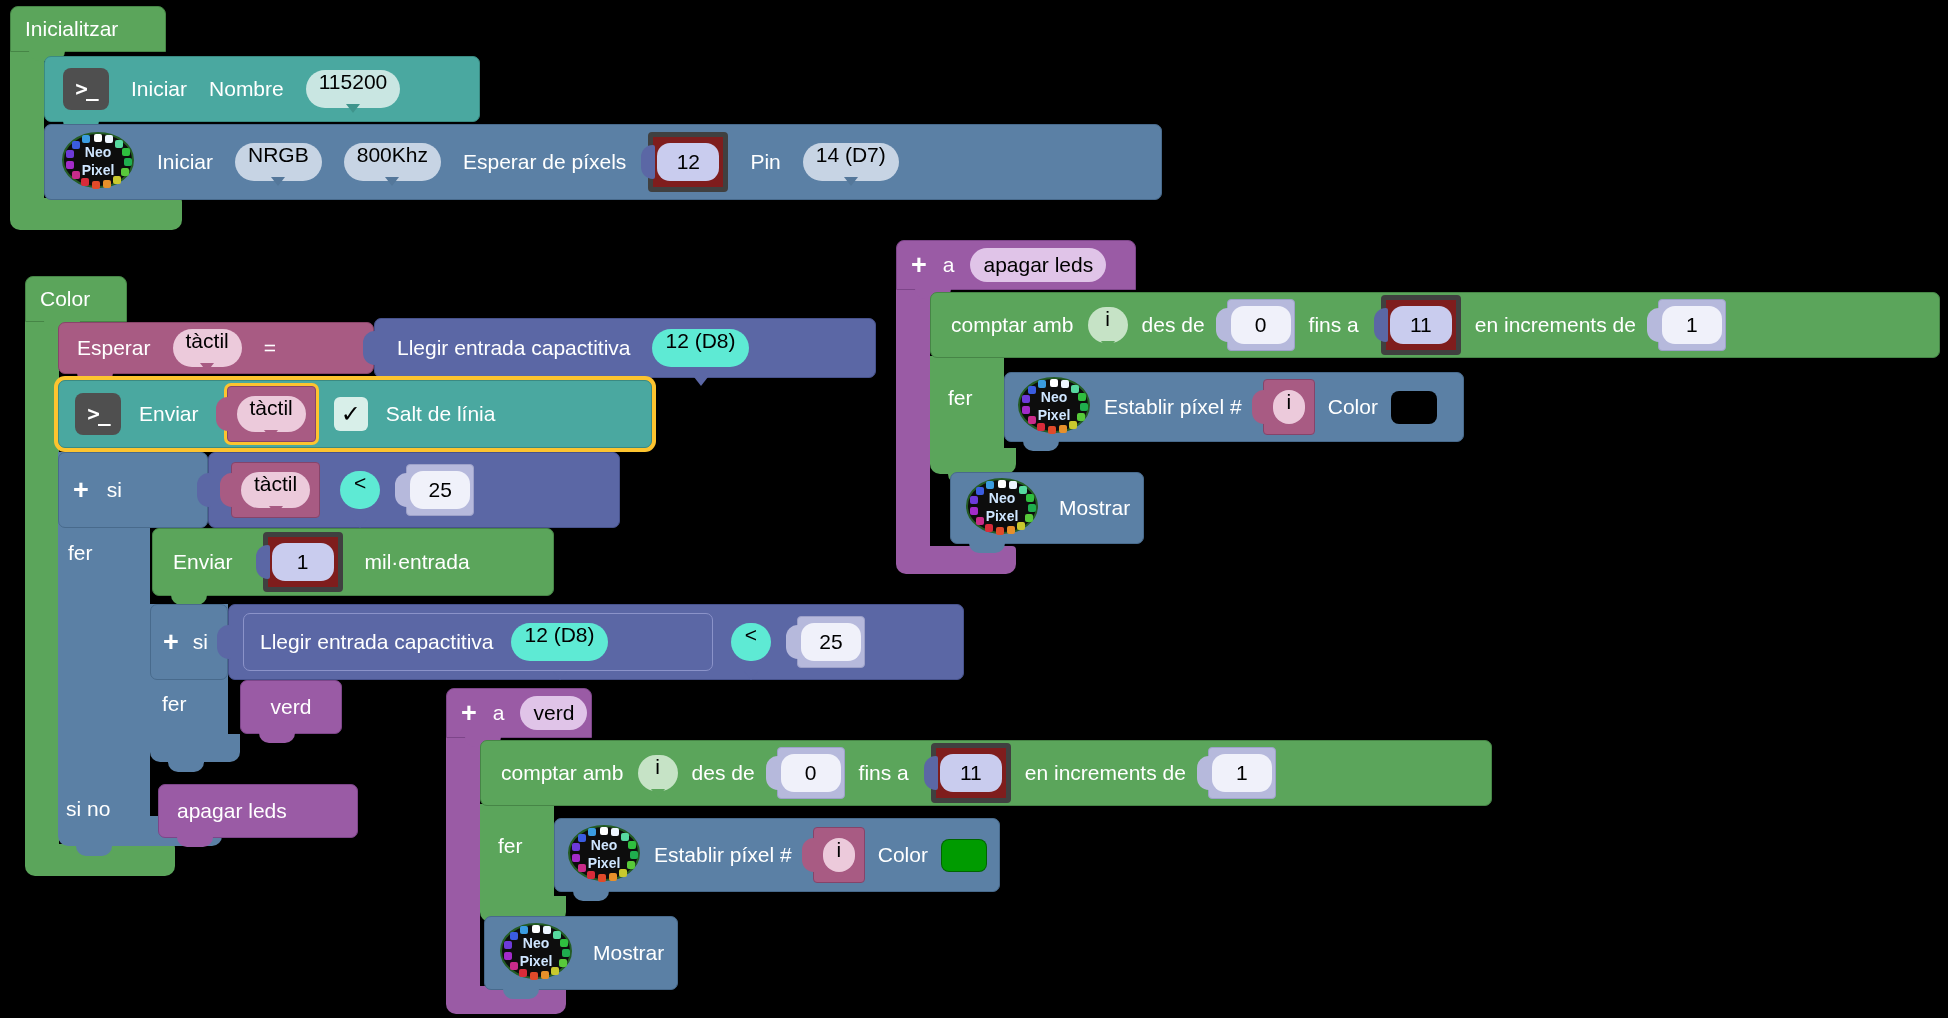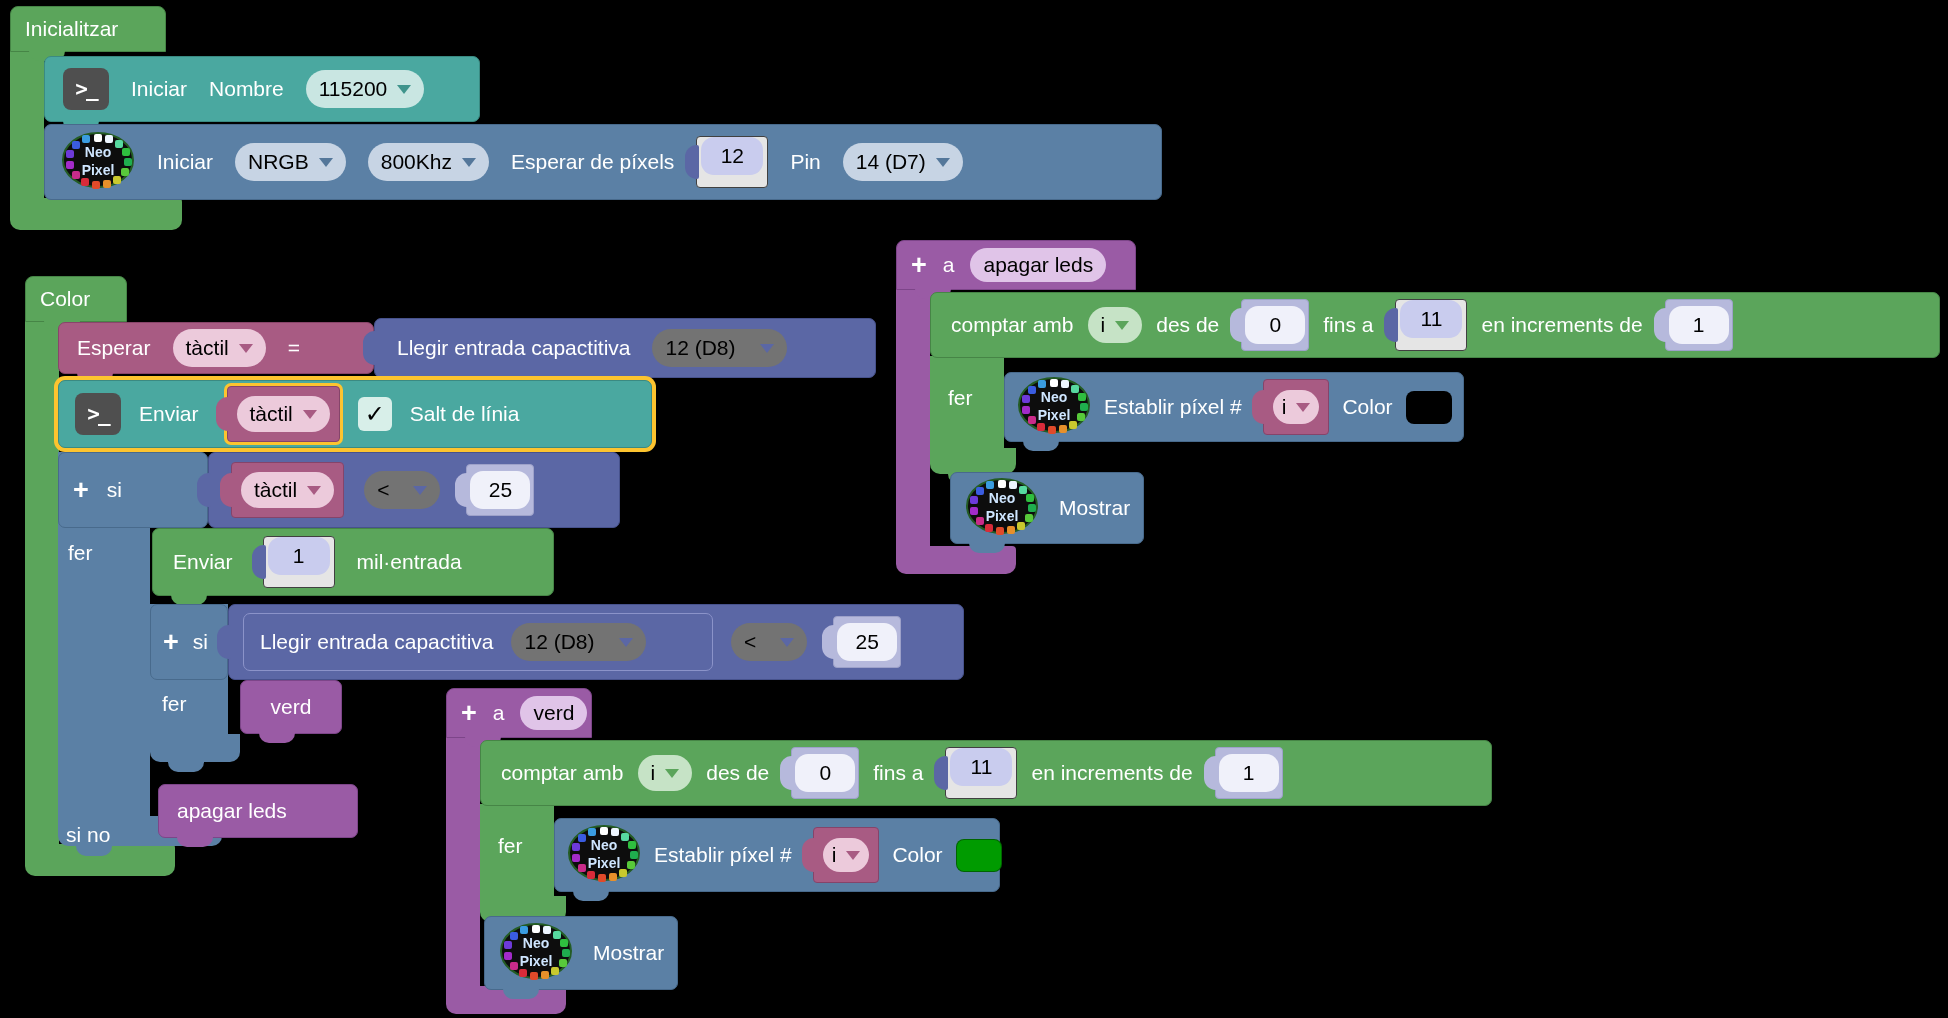--- a/index.html
+++ b/index.html
@@ -17,30 +17,30 @@
   .part{position:absolute;box-sizing:border-box;}
   .p-green{background:#5ba55b;} .p-blue{background:#5b80a5;} .p-purple{background:#9a5ba5;}
   .roundb{border-radius:0 0 10px 10px;}
   .roundt{border-radius:8px 8px 0 0;}
   .bump{position:absolute;left:18px;bottom:-10px;width:36px;height:13px;
         background:var(--c);border-radius:0 0 10px 10px;}
   .tab{position:absolute;left:-12px;top:50%;transform:translateY(-50%);
        width:14px;height:34px;background:var(--c);border-radius:17px 3px 3px 17px;}
   .lbl{white-space:nowrap;}
   .dd{display:inline-flex;align-items:center;gap:10px;height:38px;border-radius:19px;
-      padding:0 13px;color:#000;white-space:nowrap;}
+      padding:0 13px;color:#000;white-space:nowrap;flex-direction:column;}
   .dd-teal{background:#c9e6e2;} .dd-blue{background:#c7d4e4;}
-  .dd-indigo{background:#737373;gap:24px;} .dd-green{background:#c6e3c6;} .dd-pink{background:#eccadb;}
+  .dd-indigo{background:#5eead4;gap:24px;} .dd-green{background:#c6e3c6;} .dd-pink{background:#eccadb;}
   .tri{width:0;height:0;border-left:7px solid transparent;border-right:7px solid transparent;
        border-top:9px solid #666;}
   .tri-teal{border-top-color:#3f948c;} .tri-blue{border-top-color:#54779a;}
   .tri-indigo{border-top-color:#5b67a5;} .tri-green{border-top-color:#5ba55b;}
   .tri-pink{border-top-color:#a85b83;}
-  .numblk{position:relative;display:inline-flex;align-items:flex-start;justify-content:center;
-          height:50px;min-width:70px;background:#e5e5e5;border:1px solid #404040;border-radius:4px;}
+  .numblk{position:relative;display:inline-flex;align-items:center;justify-content:center;
+          height:50px;min-width:70px;background:#7f1d1d;border:5px solid #404040;border-radius:4px;}
   .numblk .field{background:#c9ccee;border-radius:13px;min-width:46px;height:38px;
           display:flex;align-items:center;justify-content:center;color:#000;padding:0 8px;}
   .shadowblk{position:relative;display:inline-flex;align-items:center;justify-content:center;
           height:50px;min-width:66px;background:#b6b9dc;border:1px solid #9da1c9;border-radius:4px;}
   .shadowblk .field{background:#f0f1fa;border-radius:13px;min-width:44px;height:38px;
           display:flex;align-items:center;justify-content:center;color:#000;padding:0 8px;}
   .varblk{position:relative;display:inline-flex;align-items:center;justify-content:center;
           height:54px;padding:0 9px;background:#a85b83;border:1px solid #85446a;border-radius:4px;}
   .hl{box-shadow:0 0 0 4px #fdc42f;}
   .hl3{box-shadow:0 0 0 3px #fdc42f;}
@@ -165,21 +165,21 @@
 
   <div class="part p-blue" style="left:58px;top:452px;width:92px;height:368px;"></div>
   <div class="blk blue" style="left:58px;top:452px;width:150px;height:76px;padding:0 14px;gap:18px;--c:#5b80a5;">
     <span class="plus">+</span>
     <span class="lbl">si</span>
   </div>
   <div class="part p-blue roundb" style="left:58px;top:816px;width:164px;height:30px;--c:#5b80a5;">
       <span class="bump"></span>
     </div>
   <div class="abs lbl" style="left:68px;top:541px;">fer</div>
-  <div class="abs lbl" style="left:66px;top:797px;margin-top:26px;">si no</div>
+  <div class="abs lbl" style="left:66px;top:797px;">si no</div>
 
   <div class="blk indigo" style="left:208px;top:452px;width:412px;height:76px;padding:0 14px;gap:20px;--c:#5b67a5;">
     <span class="tab"></span>
     <span class="varblk" style="--c:#a85b83;margin-left:8px;">
       <span class="tab"></span>
       <span class="dd dd-pink" style="height:36px;">
         <span>tàctil</span>
         <span class="tri tri-pink"></span>
       </span>
     </span>

